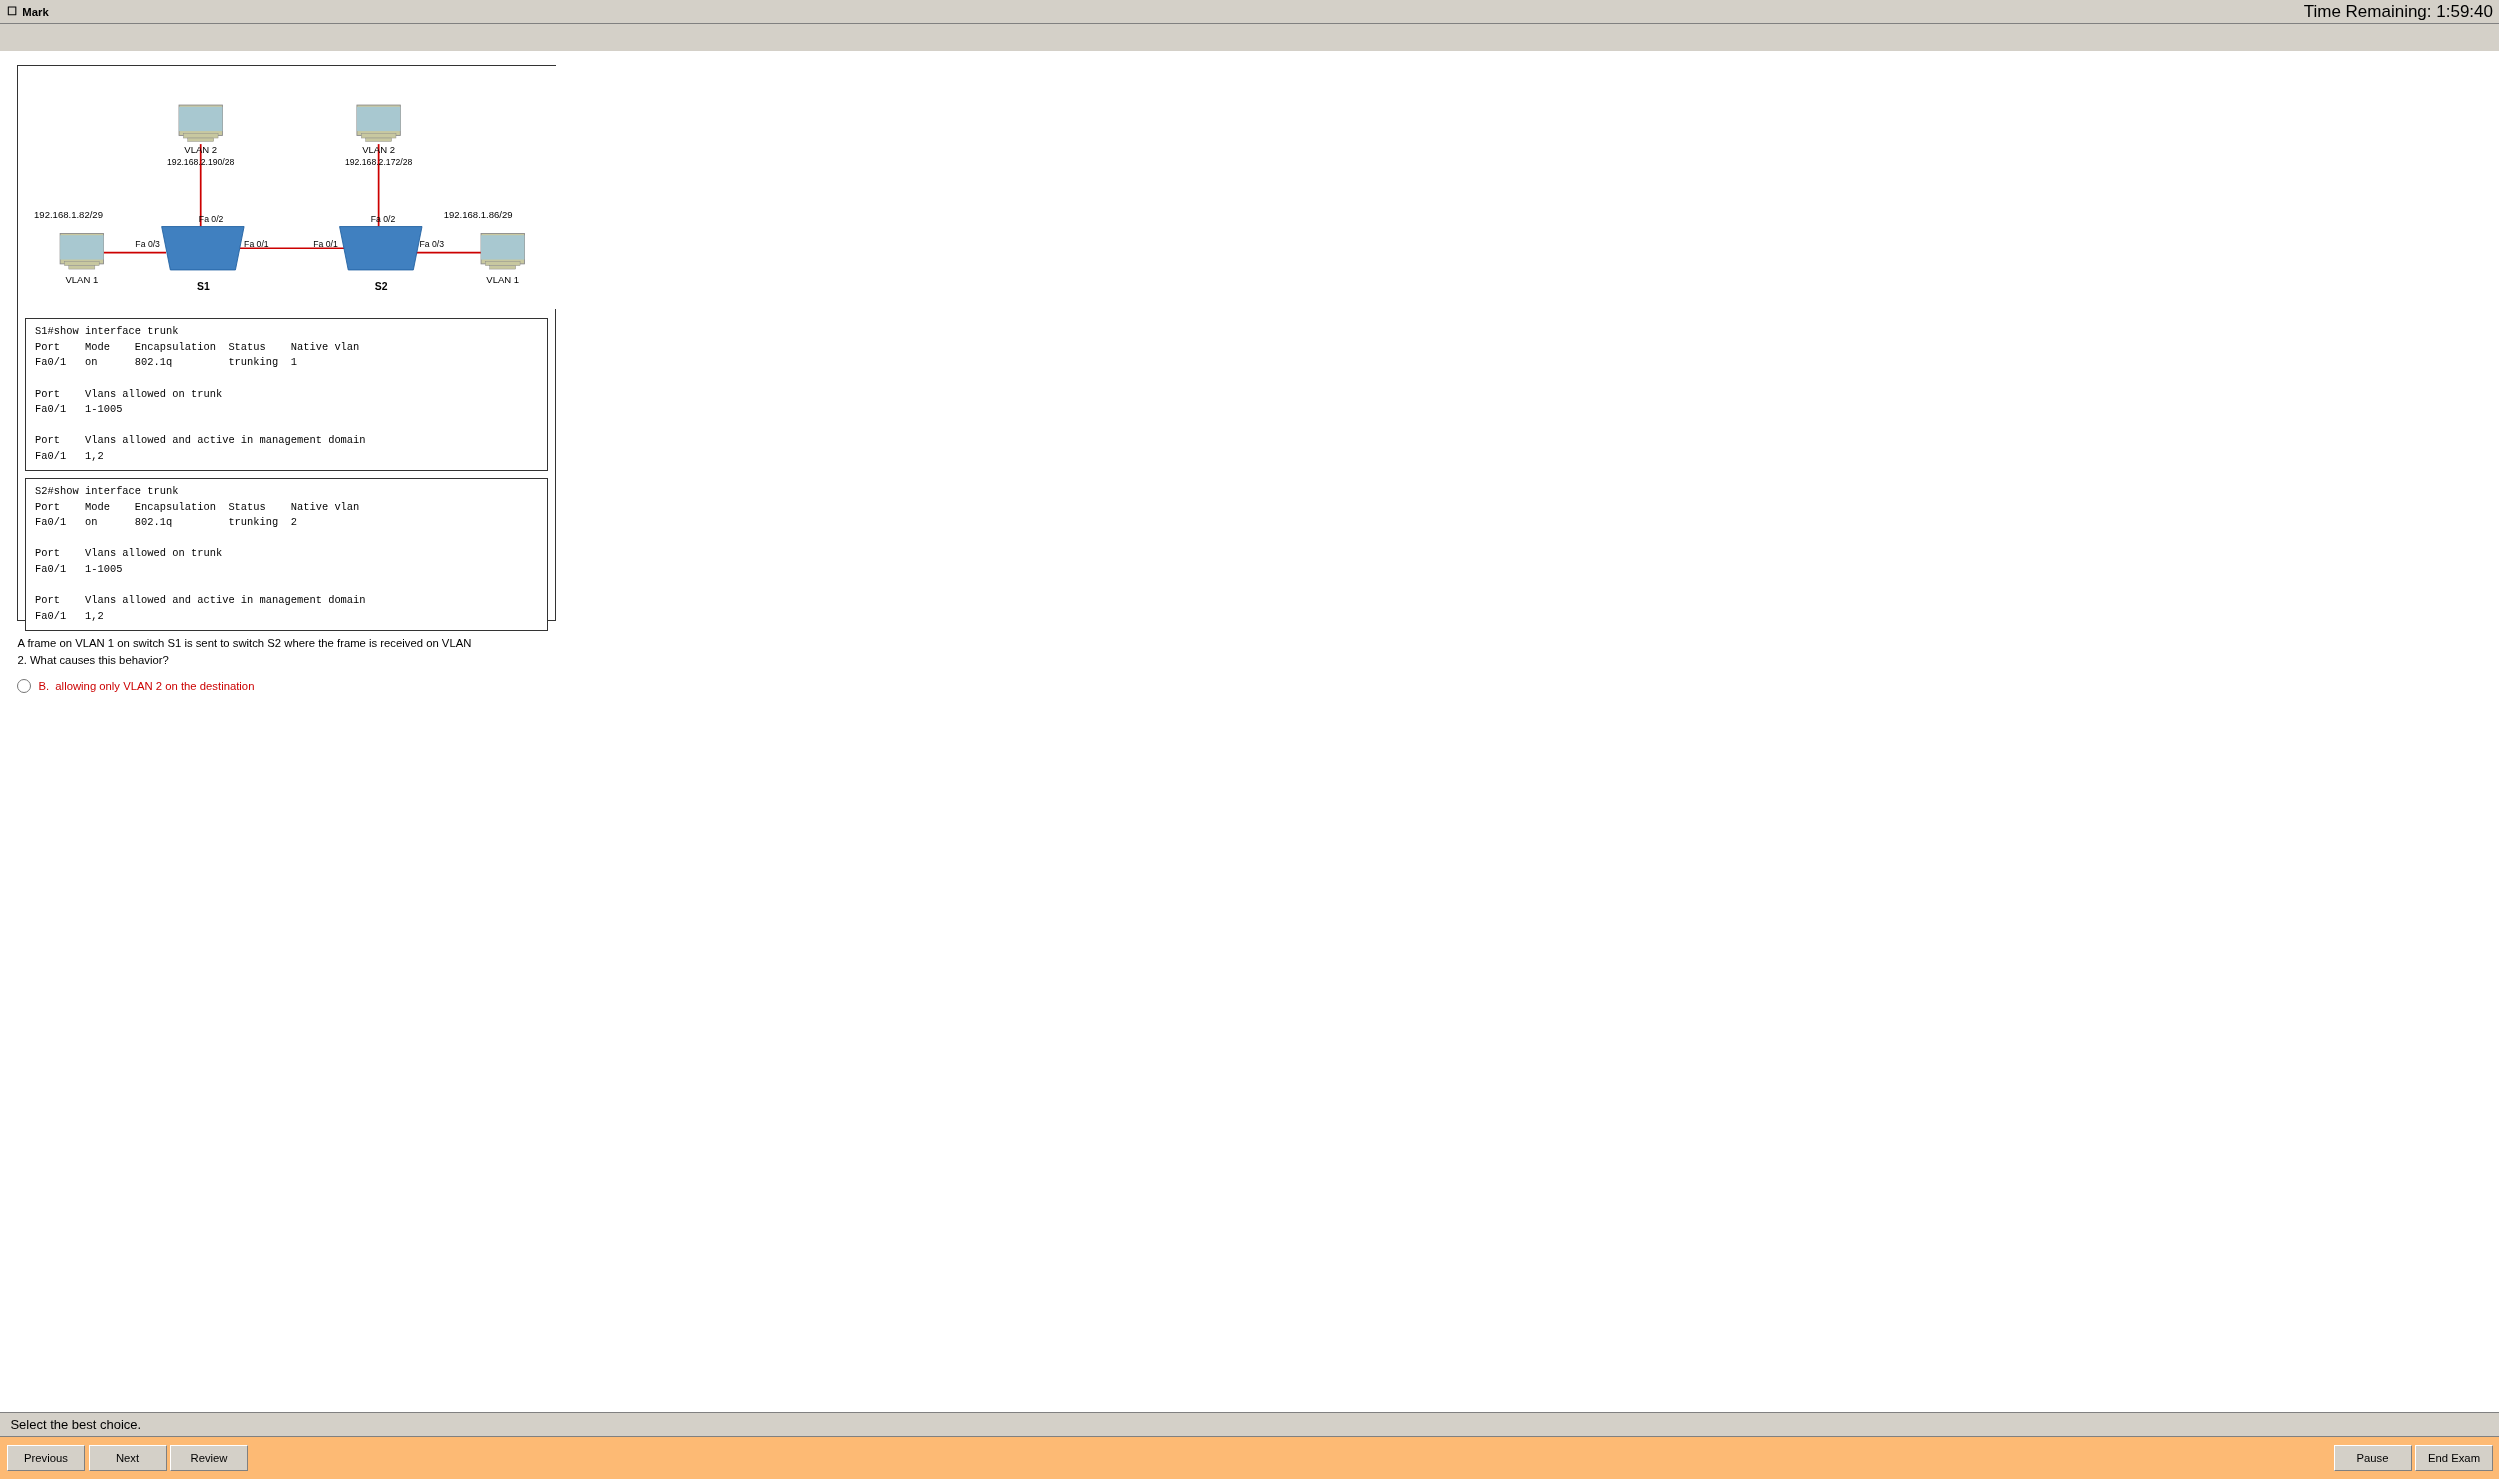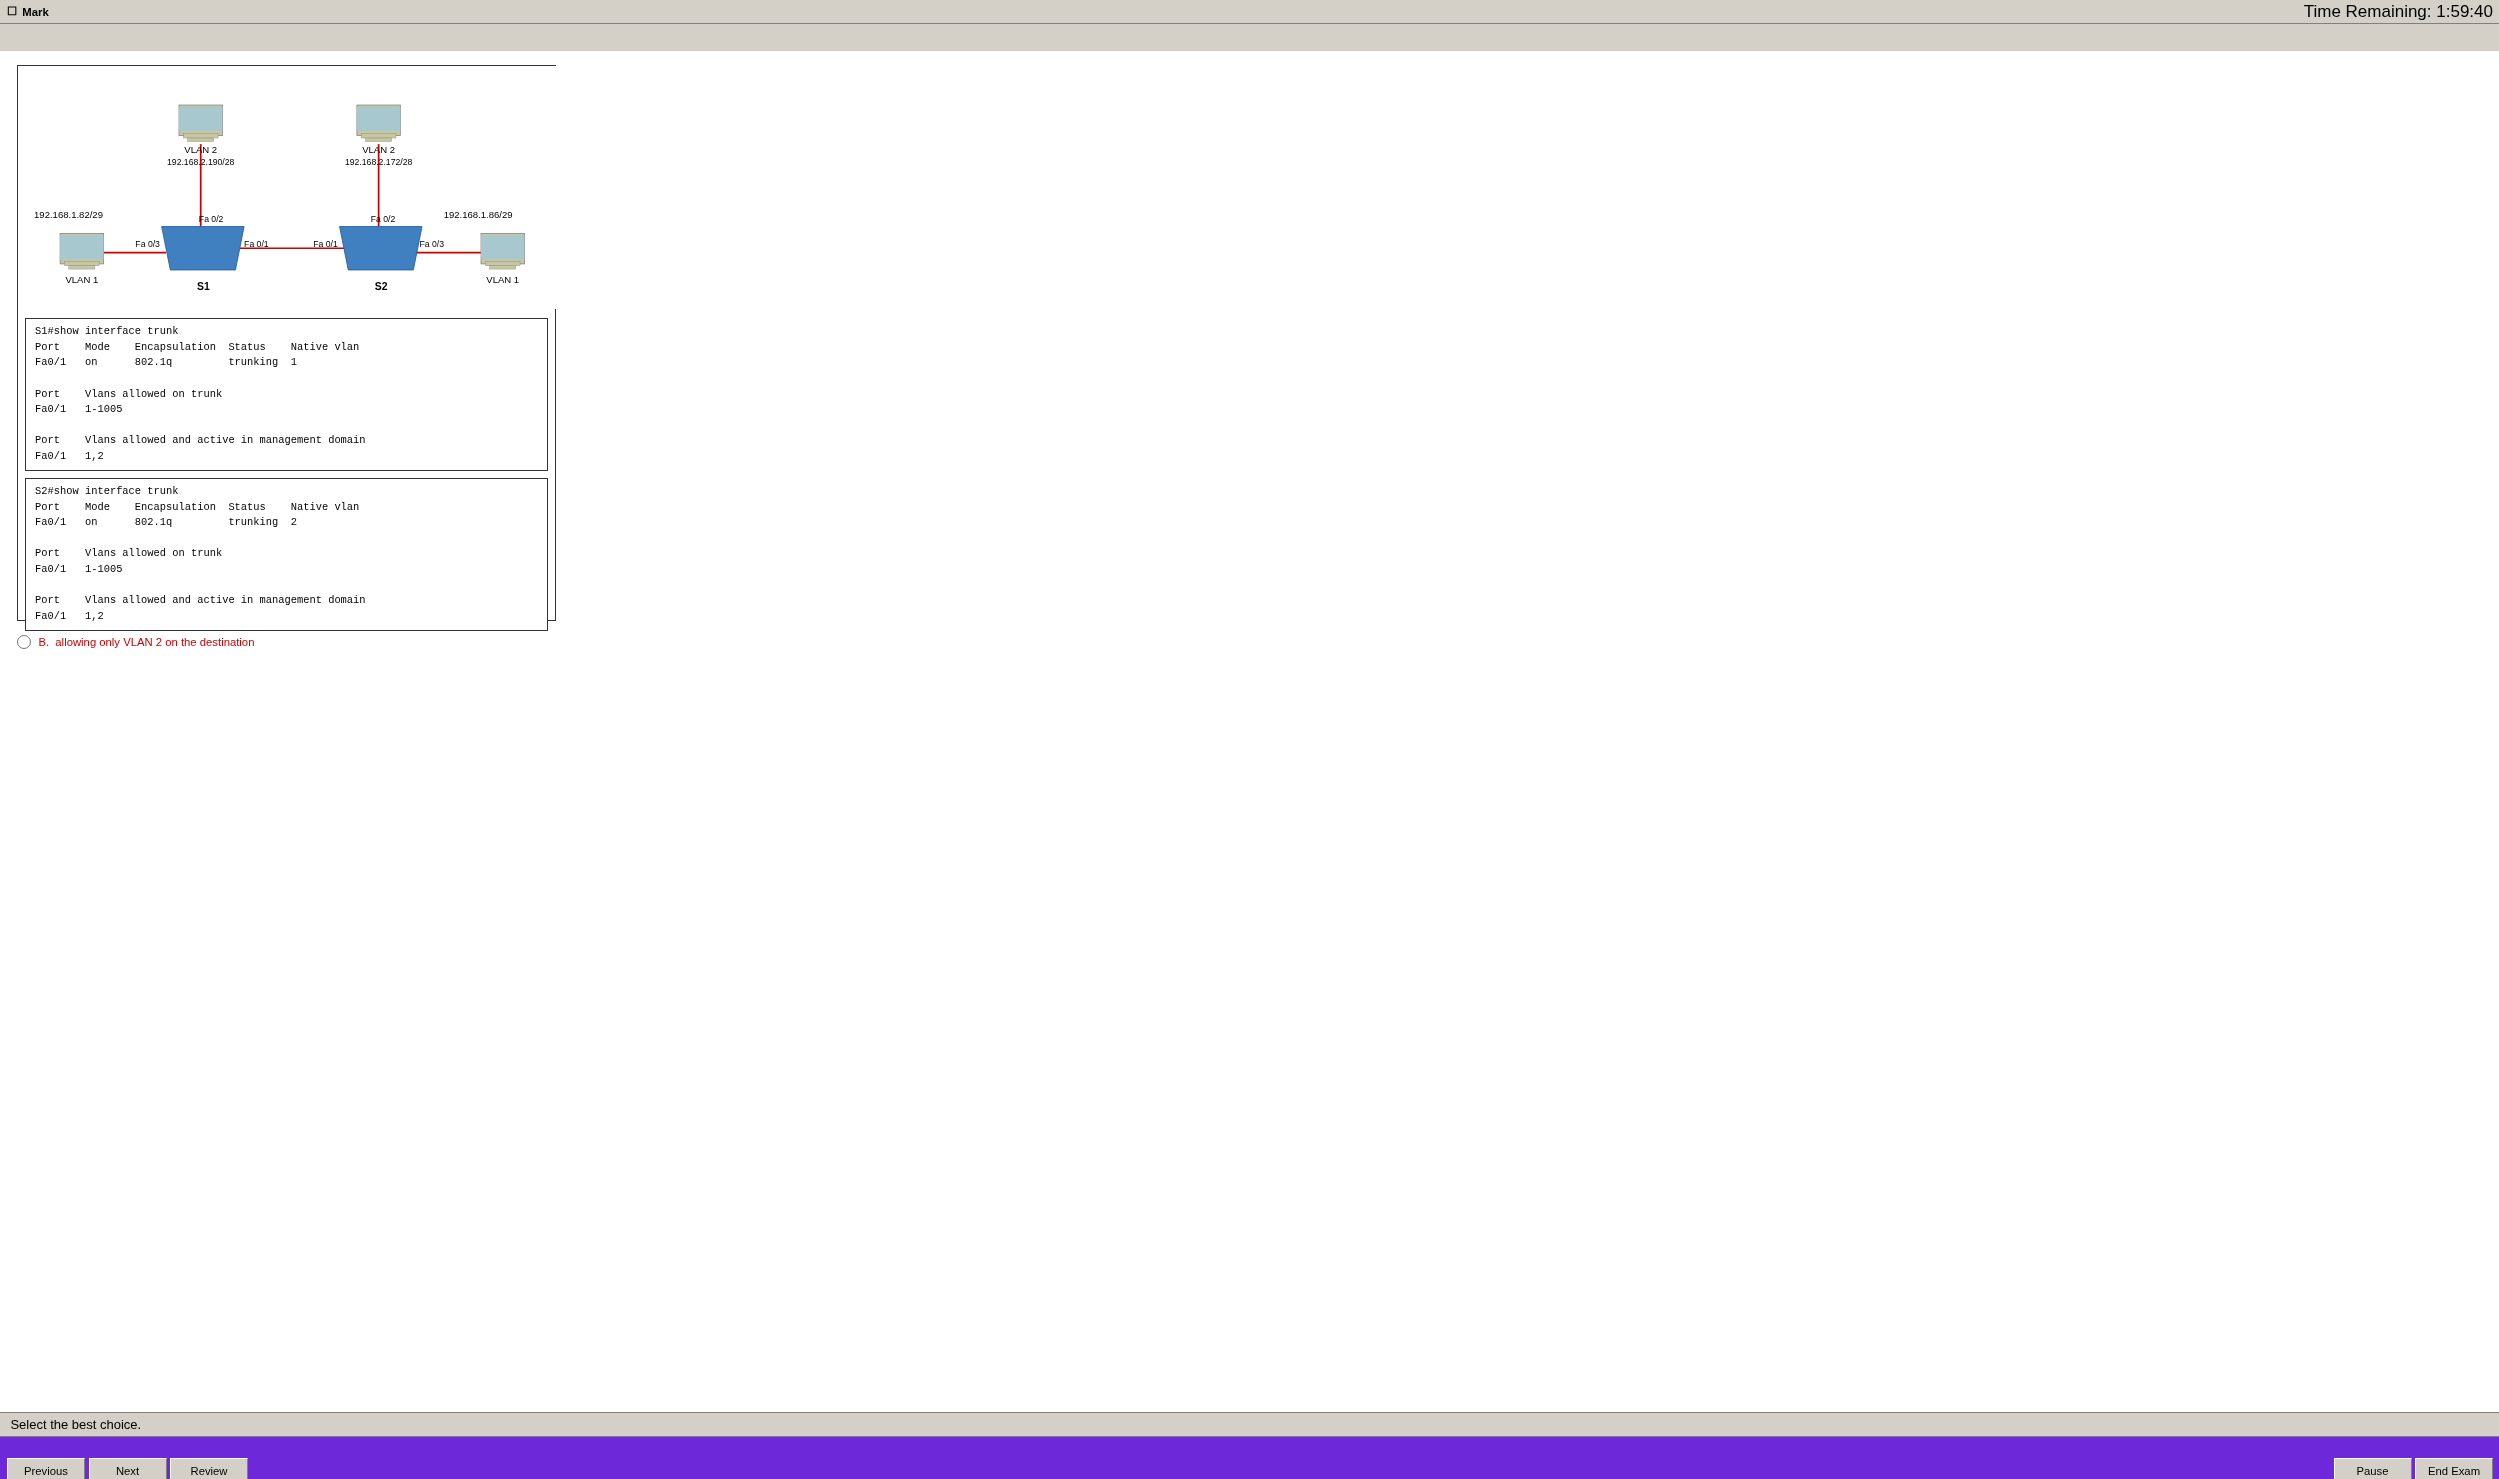--- a/index.html
+++ b/index.html
@@ -111,24 +111,25 @@
       height: 24px;
       display: flex;
       align-items: center;
       padding: 0 10.4px;
       font-size: 13px;
       flex-shrink: 0;
     }
 
     
     #bottombar {
-      background: #6d28d9;
+      background: #fdba74;
       border-top: 0.9px solid #808080;
       height: 35px;
       display: flex;
+      align-items: center;
       justify-content: space-between;
       padding: 21px 7px;
       flex-shrink: 0;
     }
     #bottombar-left {
       display: flex;
       gap: 3.5px;
     }
     #bottombar-right {
       display: flex;
@@ -245,20 +246,23 @@
 Fa0/1   on      802.1q         trunking  2
 
 Port    Vlans allowed on trunk
 Fa0/1   1-1005
 
 Port    Vlans allowed and active in management domain
 Fa0/1   1,2</pre>
     </div>
   </div>
 
+  <div id="question-text">
+    <span>A frame on VLAN 1 on switch S1 is sent to switch S2 where the frame is received on VLAN<br>2. What causes this behavior?</span>
+  </div>
 
   <div id="answer-options">
     <div class="answer-option">
       <input type="radio" name="answer" id="opt-b" value="B" style="">
       <label for="opt-b">B.&nbsp;&nbsp;allowing only VLAN 2 on the destination</label>
     </div>
   </div>
 
 </div>
 

